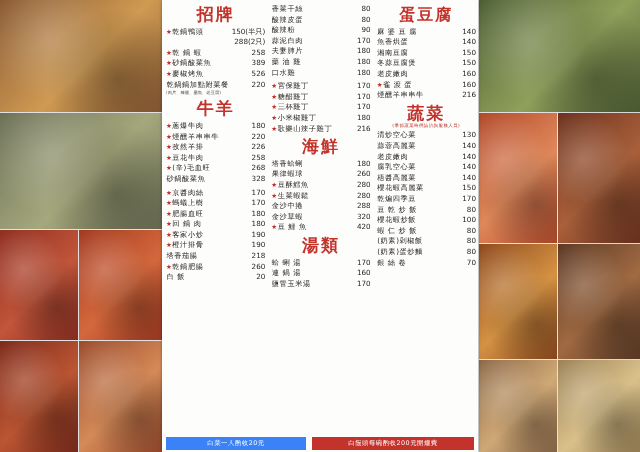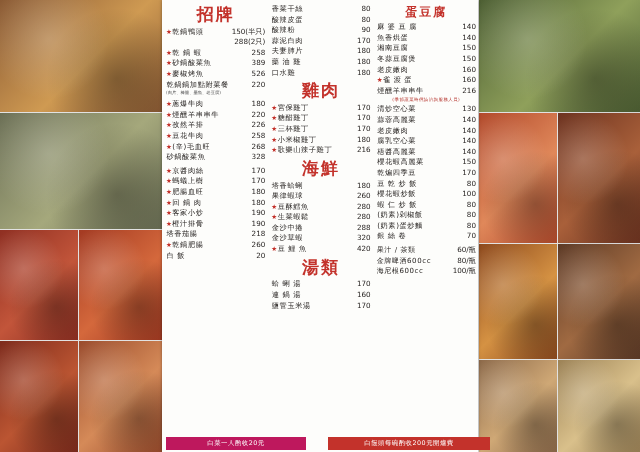--- a/index.html
+++ b/index.html
@@ -27,21 +27,21 @@
   .sec{margin-bottom:3px;}
   .sec-title{
     text-align:center;
     font-family:"DejaVu Serif","Liberation Serif",serif;
     font-weight:bold;
     color:#c3322b;
     letter-spacing:2px;
     line-height:1.1;
   }
   .t-big{font-size:17px;margin:1px 0 3px;}
-  .t-mid{font-size:12px;margin:2px 0 3px;}
+  .t-mid{font-size:16px;margin:2px 0 3px;}
   .sub-note{
     text-align:center;font-size:4.4px;color:#b5332c;margin:-2px 0 2px;letter-spacing:.5px;
   }
   .item{
     display:flex;align-items:baseline;
     font-size:7.2px;line-height:10.6px;
     color:#221e1c;
     font-family:"DejaVu Sans","Liberation Sans",sans-serif;
     white-space:nowrap;
   }
@@ -50,22 +50,22 @@
   .dots{flex:1;border-bottom:0px dotted #bbb;margin:0 2px;}
   .pr{font-size:7.2px;color:#221e1c;text-align:right;min-width:20px;}
   .note{font-size:4.3px;color:#555;line-height:6px;letter-spacing:0;}
 
   
   .banner{
     position:absolute;bottom:2px;
     font-size:6.4px;color:#fff;text-align:center;
     padding:2px 0;letter-spacing:.5px;
   }
-  .banner.left{left:4px;width:140px;background:#be185d;}
-  .banner.right{left:166px;width:162px;background:#c3322b;}
+  .banner.left{left:4px;width:140px;background:#3b82f6;}
+  .banner.right{left:150px;width:162px;background:#c3322b;}
 
   .drink .item{font-size:7px;}
 </style>
 </head>
 <body>
 
 <div class="page">
 
   <div id="photo-layer">
       <div class="photo" style="left: 0px; top: 0px; width: 162px; height: 112px; background: linear-gradient(135deg, rgb(138, 90, 52) 0%, rgb(207, 154, 82) 55%, rgb(138, 90, 52) 100%);">
@@ -144,20 +144,21 @@
             </div>
             <div class="item">
               <span class="star"></span>
               <span class="nm">乾鍋鍋加點附菜餐</span>
               <span class="dots"></span>
               <span class="pr">220</span>
             </div>
             <div class="note">(肉片、棒腸、墨魚、老豆腐)</div>
           </div>
           <div class="sec">
+            <div class="sec-title t-big">牛羊</div>
             <div class="item">
               <span class="star">★</span>
               <span class="nm">蔥爆牛肉</span>
               <span class="dots"></span>
               <span class="pr">180</span>
             </div>
             <div class="item">
               <span class="star">★</span>
               <span class="nm">煙醺羊串串牛</span>
               <span class="dots"></span>
@@ -284,21 +285,20 @@
               <span class="pr">180</span>
             </div>
             <div class="item">
               <span class="star"></span>
               <span class="nm">口水雞</span>
               <span class="dots"></span>
               <span class="pr">180</span>
             </div>
           </div>
           <div class="sec">
-            <div class="sec-title t-big">雞肉</div>
             <div class="item">
               <span class="star">★</span>
               <span class="nm">宮保雞丁</span>
               <span class="dots"></span>
               <span class="pr">170</span>
             </div>
             <div class="item">
               <span class="star">★</span>
               <span class="nm">糖醋雞丁</span>
               <span class="dots"></span>
@@ -430,20 +430,21 @@
               <span class="pr">160</span>
             </div>
             <div class="item">
               <span class="star"></span>
               <span class="nm">煙醺羊串串牛</span>
               <span class="dots"></span>
               <span class="pr">216</span>
             </div>
           </div>
           <div class="sec">
+            <div class="sec-title t-big">蔬菜</div>
             <div class="sub-note">(季節蔬菜時價請洽詢服務人員)</div>
             <div class="item">
               <span class="star"></span>
               <span class="nm">清炒空心菜</span>
               <span class="dots"></span>
               <span class="pr">130</span>
             </div>
             <div class="item">
               <span class="star"></span>
               <span class="nm">蒜蓉高麗菜</span>
@@ -508,37 +509,20 @@
               <span class="star"></span>
               <span class="nm">(奶素)蛋炒麵</span>
               <span class="dots"></span>
               <span class="pr">80</span>
             </div>
             <div class="item">
               <span class="star"></span>
               <span class="nm">銀 絲 卷</span>
               <span class="dots"></span>
               <span class="pr">70</span>
-            </div>
-          </div>
-          <div class="sec drink">
-            <div class="item">
-              <span class="nm">果汁 / 茶類</span>
-              <span class="dots"></span>
-              <span class="pr">60/瓶</span>
-            </div>
-            <div class="item">
-              <span class="nm">金牌啤酒600cc</span>
-              <span class="dots"></span>
-              <span class="pr">80/瓶</span>
-            </div>
-            <div class="item">
-              <span class="nm">海尼根600cc</span>
-              <span class="dots"></span>
-              <span class="pr">100/瓶</span>
             </div>
           </div>
         </div>
       </div>
 
     <div class="banner left">白菜一人酌收20元</div>
     <div class="banner right">白饅頭每碗酌收200元開爐費</div>
   </div>
 
 </div>

